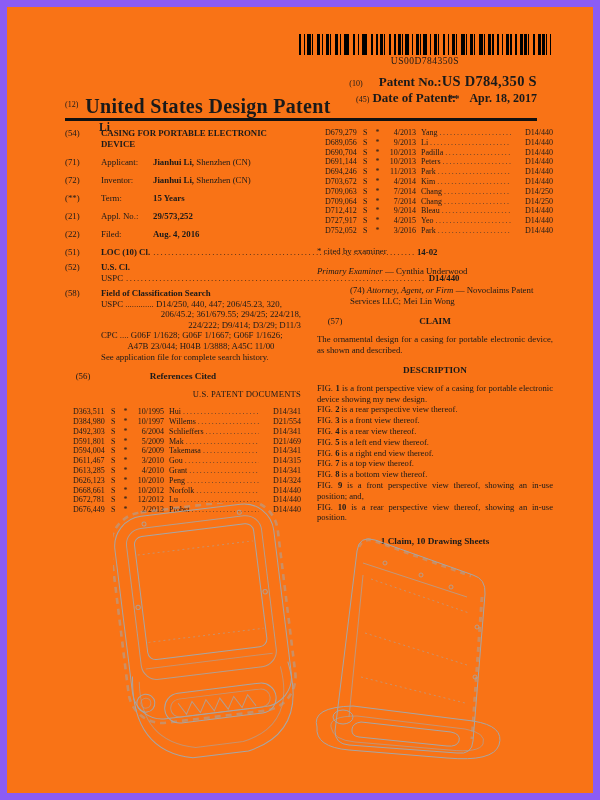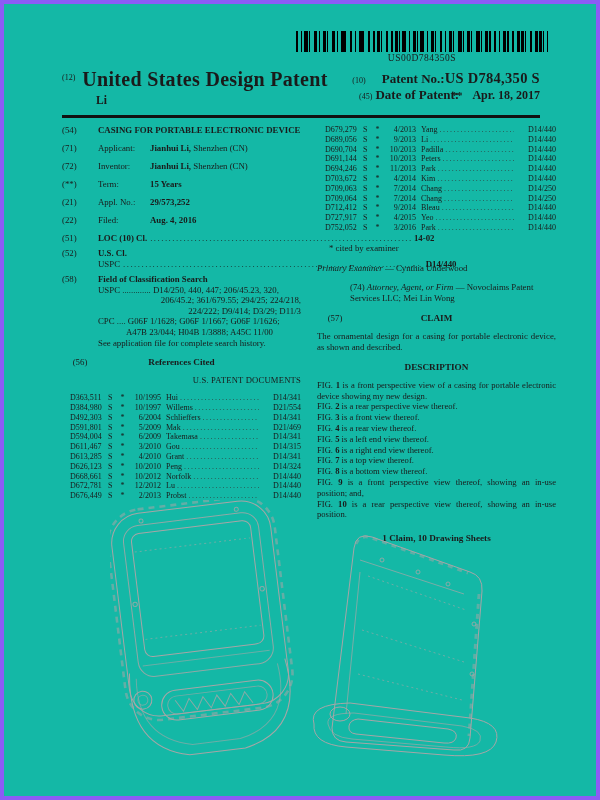--- a/index.html
+++ b/index.html
@@ -1,33 +1,33 @@
 <!DOCTYPE html>
 <html><head>
 <meta charset="utf-8">
 <style>
   * { margin:0; padding:0; box-sizing:border-box; }
   html,body { width:600px; height:800px; background:#e8e8e8; }
   body { font-family:"Liberation Serif","DejaVu Serif",serif; color:#1a1a1a; }
-  .sheet { position:relative; width:600px; height:800px; background:#14b8a6;
-           border:4px solid #8b5cf6; overflow:hidden; }
+  .sheet { position:relative; width:600px; height:800px; background:#f97316;
+           border:7px solid #8b5cf6; overflow:hidden; }
 
   
   .barcode-wrap { position:absolute; top:27px; left:292px; width:252px; text-align:center; }
   .barcode { height:21px; width:100%;
     background-image:
       repeating-linear-gradient(90deg,#000 0 2px,transparent 2px 5px,#000 5px 6px,transparent 6px 9px,#000 9px 12px,transparent 12px 13px,#000 13px 14px,transparent 14px 18px),
       repeating-linear-gradient(90deg,transparent 0 8px,#000 8px 10px,transparent 10px 19px,#000 19px 21px,transparent 21px 29px);
   }
   .barcode-text { font-size:9.5px; letter-spacing:0.5px; margin-top:1px; }
 
   
   .header { position:absolute; top:64px; left:58px; right:56px; display:flex; justify-content:space-between; }
   .code { font-size:8px; vertical-align:6px; }
-  .doc-title-row { white-space:nowrap; }
+  .doc-title-row { white-space:nowrap;margin-top:24px; }
   .doc-title { display:inline; font-size:20px; font-weight:bold; letter-spacing:0.3px; margin-left:3px; }
   .inventor-surname { font-size:11.5px; font-weight:bold; margin:3px 0 0 34px; }
   .header-right { padding-top:2px; }
   .hr-row { display:flex; align-items:baseline; white-space:nowrap; justify-content:flex-end;font-family:Liberation Serif, serif; }
   .hr-label { font-size:13px; font-weight:bold; margin-left:3px; width:76px;text-align:right; }
   .hr-value-big { font-size:14.5px; font-weight:bold; letter-spacing:0.3px; }
   .hr-value { font-size:12px; font-weight:bold; }
   .date-flag { font-size:11px; font-weight:bold; margin-right:10px; }
   .rule { position:absolute; top:111px; left:58px; right:56px; height:2.5px; background:#111; }
 
@@ -60,21 +60,21 @@
   .ref-row { display:flex; align-items:baseline; font-size:8px; line-height:9.8px; white-space:nowrap; }
   .ref-num { width:38px; flex:none; }
   .ref-kind { width:10px; flex:none; }
   .ref-star { width:9px; flex:none; text-align:center; }
   .ref-date { width:34px; flex:none; text-align:right; margin-right:5px; }
   .ref-name { flex:none; }
   .ref-dots { flex:1; overflow:hidden; white-space:nowrap; margin:0 2px; }
   .ref-dots::after { content:".............................................................."; letter-spacing:1.5px; color:#333; }
   .ref-cls { width:40px; flex:none; text-align:right; }
 
-  .cited-note { margin:10px 0 9px 12px; }
+  .cited-note { margin:10px 0 9px 0; }
   .examiner-line { margin-bottom:8px; }
   .attorney-line { margin-bottom:2px;margin-left:33px; }
   .claim-text { text-align:justify; margin-bottom:2px; }
   .fig-line { text-align:justify; line-height:10.8px; font-size:8.6px; }
   .fig-list { margin-top:2px; }
   .sheets-note { text-align:center; font-weight:bold; font-size:9.2px; margin-top:13px; }
 
   
   .figure-svg { position:absolute; }
   #fig1 { left:106px; top:496px; }

